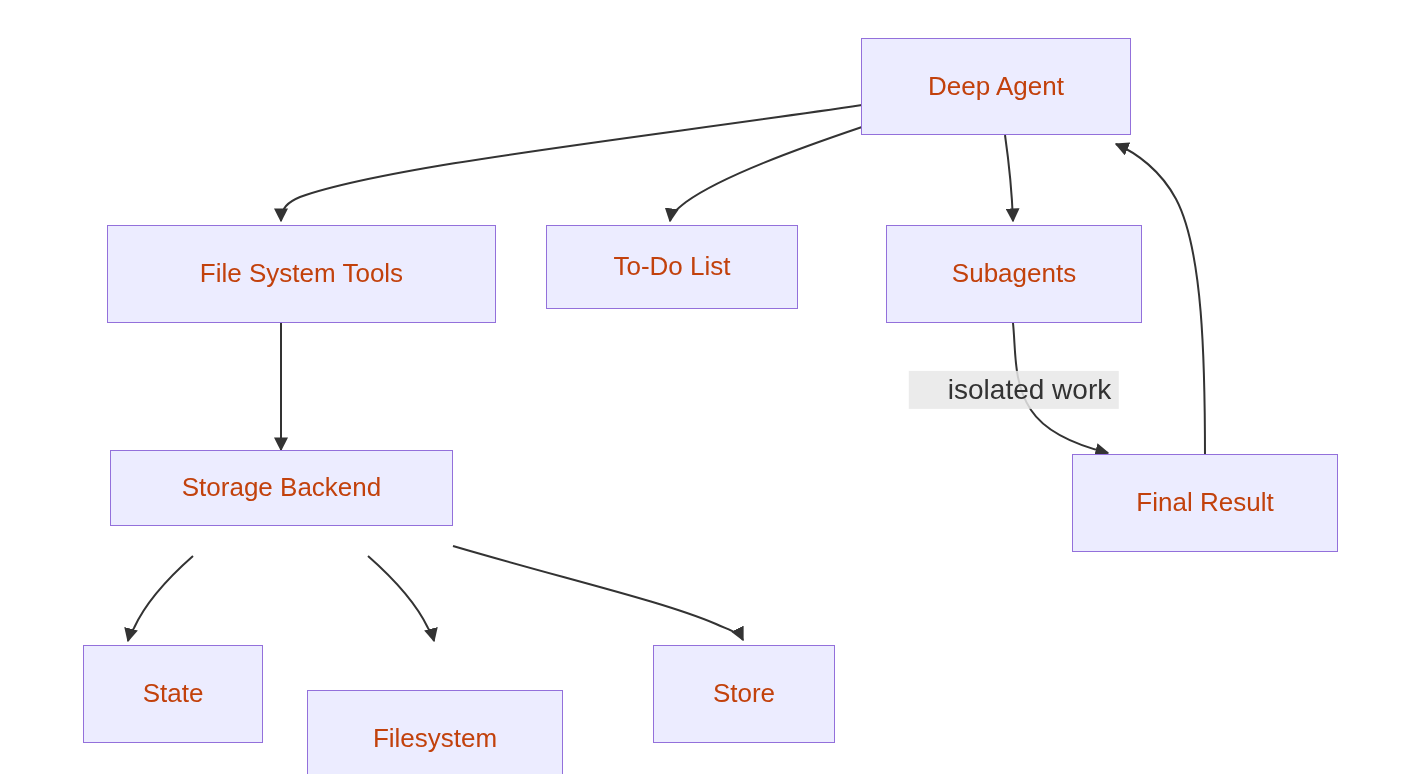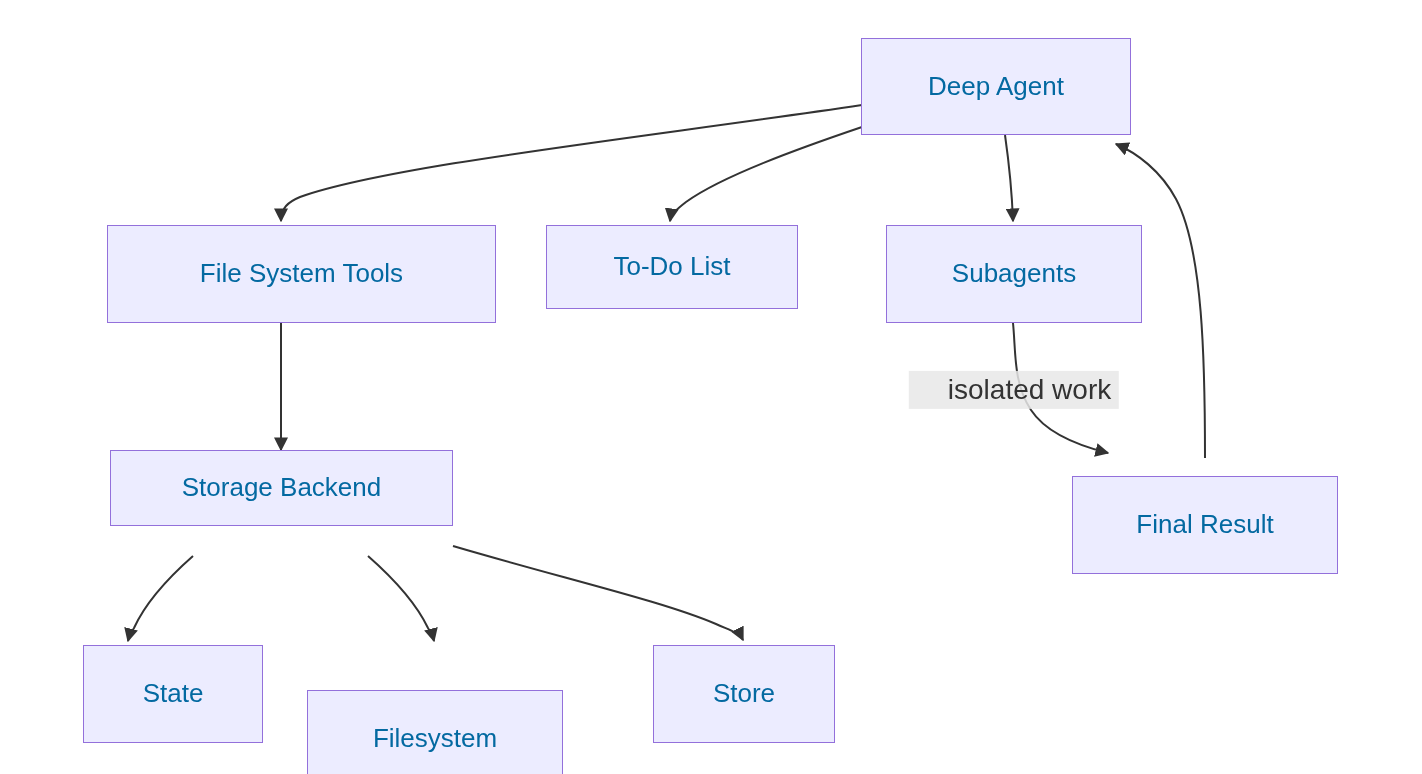--- a/index.html
+++ b/index.html
@@ -30,21 +30,21 @@
   }
   .node {
     position: absolute;
     z-index: 2;
     background: #ECECFF;
     border: 1.5px solid #9370DB;
     box-sizing: border-box;
     display: flex;
     align-items: center;
     justify-content: center;
-    color: #0369a1;
+    color: #c2410c;
     font-size: 26px;
     line-height: 1.2;
     white-space: nowrap;
     user-select: none;
   }
   .edge-label {
     position: absolute;
     z-index: 3;
     transform: translate(-50%, -50%);
     background: rgba(232, 232, 232, 0.85);
@@ -90,21 +90,21 @@
   <div class="node" style="left:861px; top:38px; width:270px; height:97px;">Deep Agent</div>
 
   <div class="node" style="left:107px; top:225px; width:389px; height:98px;">File System Tools</div>
 
   <div class="node" style="left:546px; top:225px; width:252px; height:84px;">To-Do List</div>
 
   <div class="node" style="left:886px; top:225px; width:256px; height:98px;">Subagents</div>
 
   <div class="node" style="left:110px; top:450px; width:343px; height:76px;">Storage Backend</div>
 
-  <div class="node" style="left:1072px; top:476px; width:266px; height:98px;">Final Result</div>
+  <div class="node" style="left:1072px; top:454px; width:266px; height:98px;">Final Result</div>
 
   <div class="node" style="left:38px; top:645px; width:180px; height:98px;margin-left:45px;">State</div>
 
   <div class="node" style="left:307px; top:646px; width:256px; height:98px;margin-top:44px;">Filesystem</div>
 
   <div class="node" style="left:653px; top:645px; width:182px; height:98px;">Store</div>
 
   <div class="edge-label" style="left:1014px; top:390px;padding-left:39px;">isolated work</div>
 
 </div>

